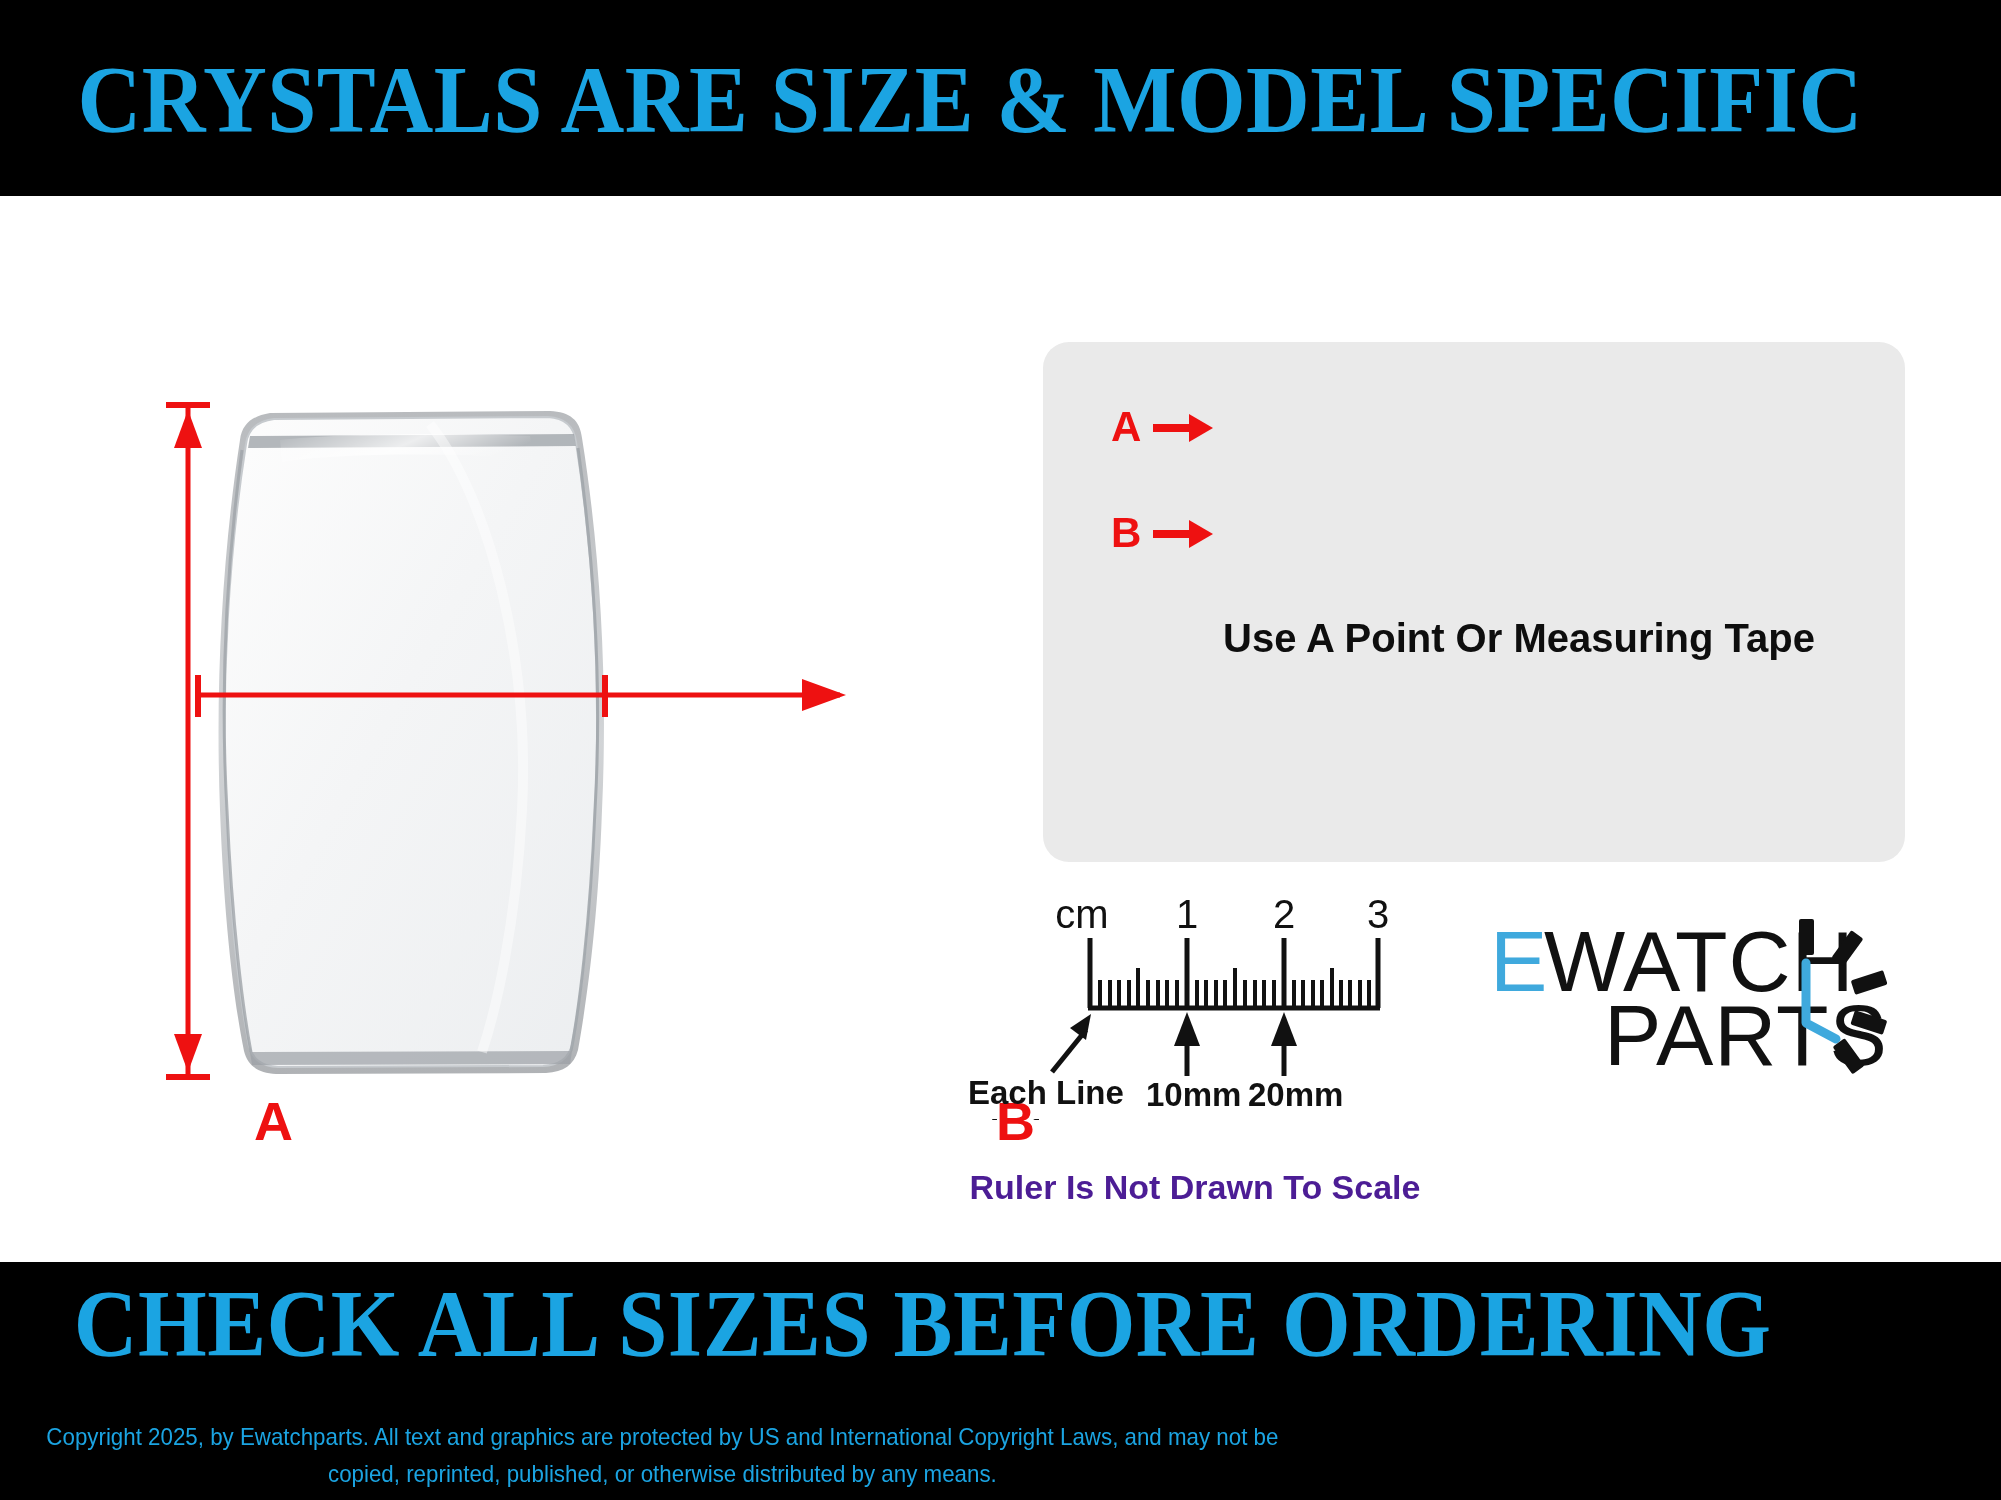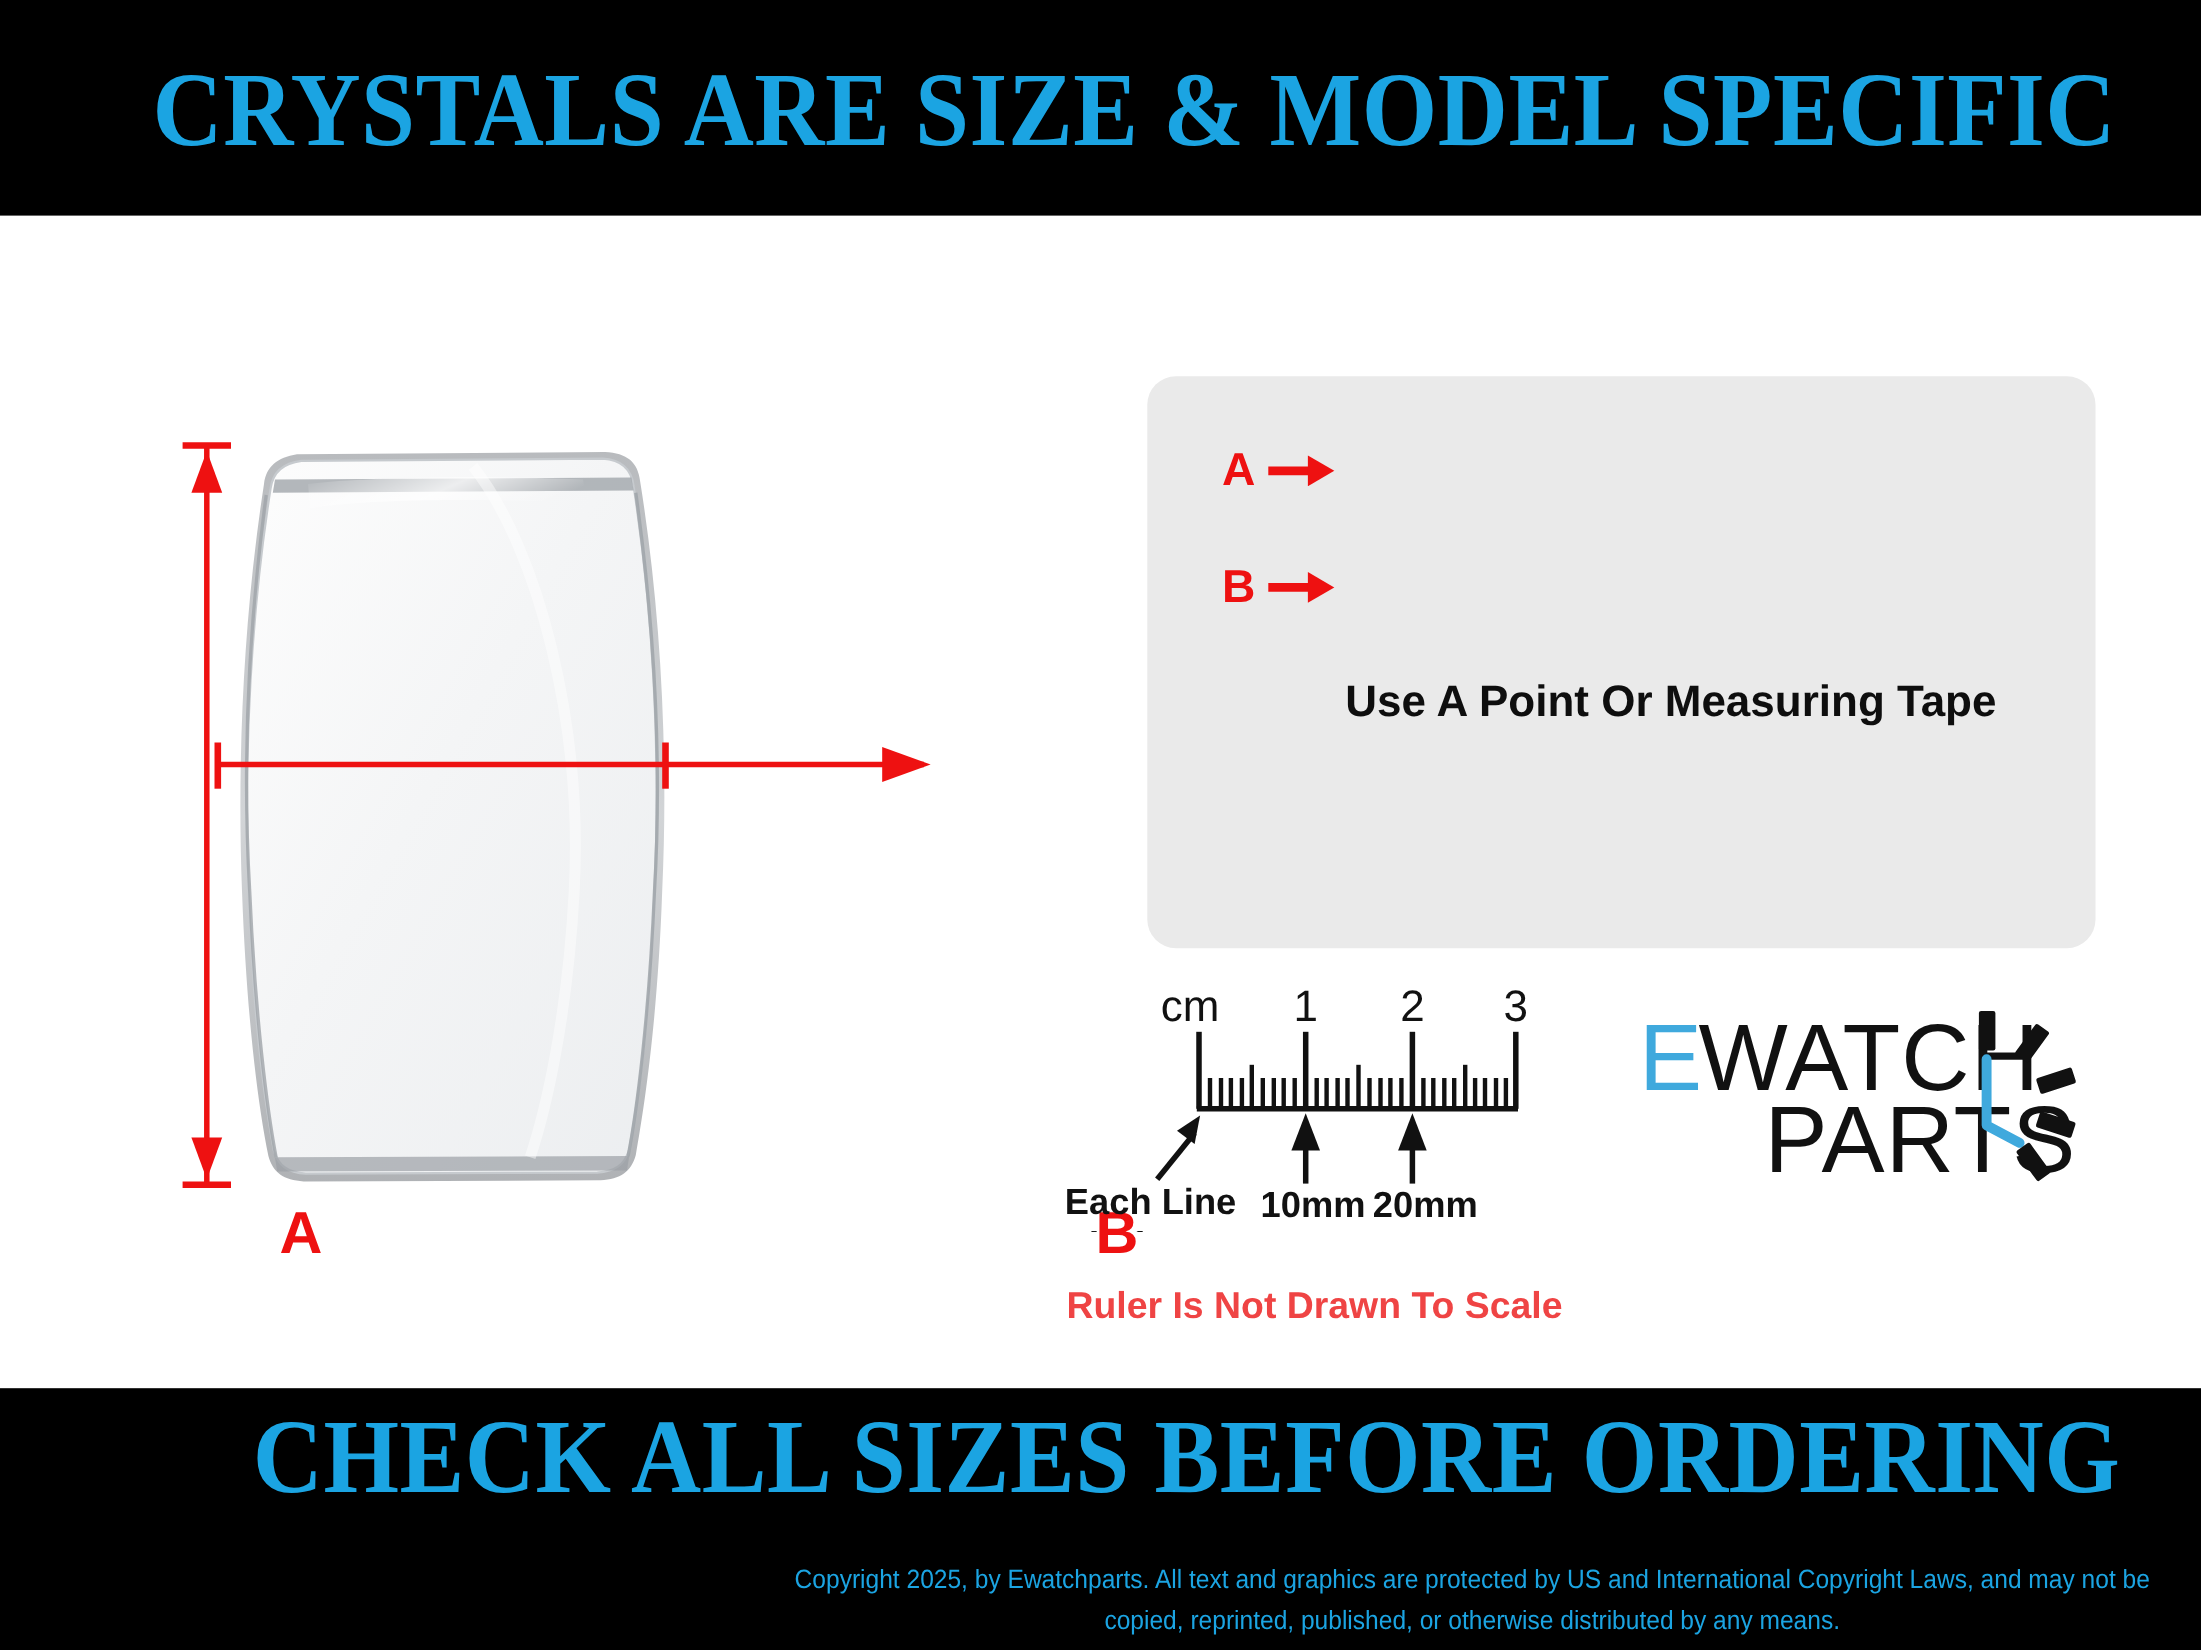--- a/index.html
+++ b/index.html
@@ -17,21 +17,21 @@
   }
 
   
   .band {
     position: absolute;
     left: 0;
     width: 2001px;
     background: #000000;
     display: flex;
     flex-direction: column;
-    align-items: flex-end;
+    align-items: flex-start;
     justify-content: center;
   }
   #header-band { top: 0; height: 196px; }
   #footer-band { top: 1262px; height: 238px; gap: 32px; }
 
   .banner-text {
     color: #1ba4e2;
     font-family: "Liberation Serif", serif;
     font-weight: bold;
     font-size: 96px;
@@ -133,21 +133,21 @@
     height: 240px;
   }
   #ruler-svg { display: block; }
 
   #ruler-caption {
     position: absolute;
     left: 955px;
     top: 1168px;
     width: 480px;
     text-align: center;
-    color: #ef4444;
+    color: #4c1d95;
     font-size: 34px;
     font-weight: bold;
     font-family: "Liberation Sans", sans-serif;
     white-space: nowrap;
   }
 
   
   #logo-block {
     position: absolute;
     left: 1490px;

